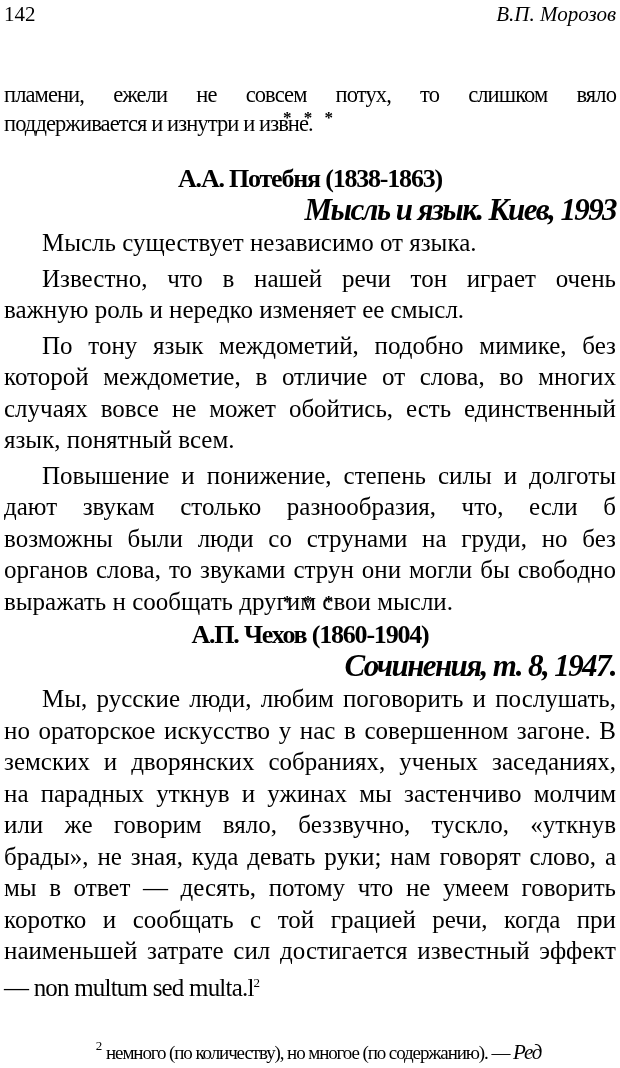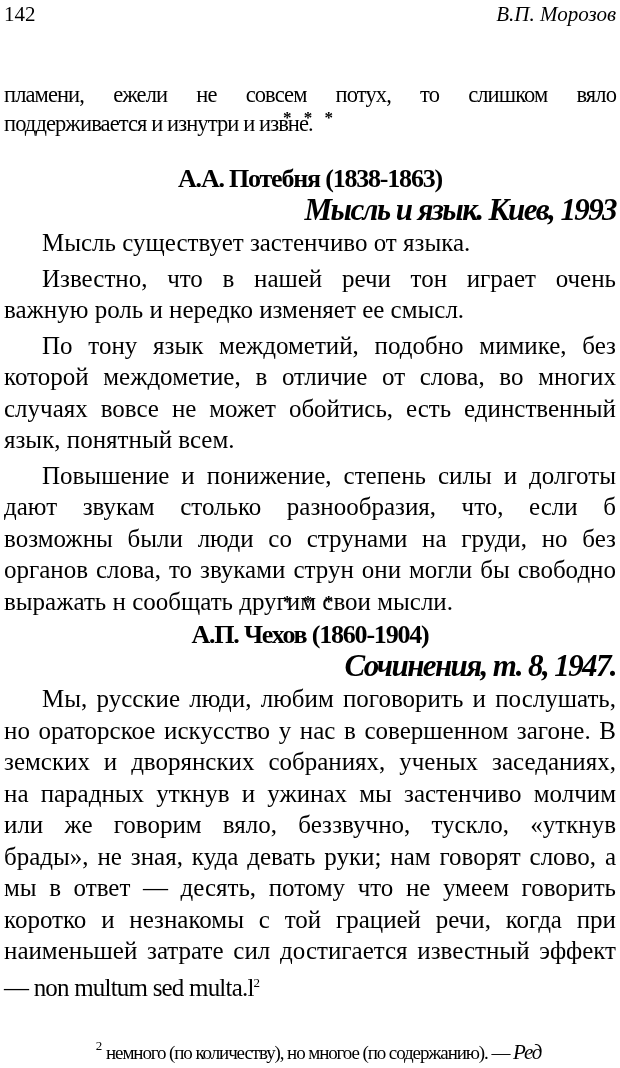--- a/index.html
+++ b/index.html
@@ -130,21 +130,21 @@
   <span class="ll">поддерживается и изнутри и извне.</span>
 </div>
 
 <div class="content stars" style="top:108px;">* * *</div>
 
 <div class="content" style="top:163px;">
   <div class="section-title">А.А. Потебня (1838-1863)</div>
   <div class="section-source">Мысль и язык. Киев, 1993</div>
 
   <p class="para" style="margin-top:2px;">
-    <span class="line first last">Мысль существует застенчиво от языка.</span>
+    <span class="line first last">Мысль существует независимо от языка.</span>
   </p>
   <div class="para-gap"></div>
   <p class="para">
     <span class="line first">Известно, что в нашей речи тон играет очень</span>
     <span class="line last">важную роль и нередко изменяет ее смысл.</span>
   </p>
   <div class="para-gap"></div>
   <p class="para">
     <span class="line first">По тону язык междометий, подобно мимике, без</span>
     <span class="line">которой междометие, в отличие от слова, во многих</span>
@@ -168,21 +168,21 @@
   <div class="section-source">Сочинения, т. 8, 1947.</div>
 
   <p class="para" style="margin-top:2px;">
     <span class="line first">Мы, русские люди, любим поговорить и послушать,</span>
     <span class="line">но ораторское искусство у нас в совершенном загоне. В</span>
     <span class="line">земских и дворянских собраниях, ученых заседаниях,</span>
     <span class="line">на парадных уткнув и ужинах мы застенчиво молчим</span>
     <span class="line">или же говорим вяло, беззвучно, тускло, «уткнув</span>
     <span class="line">брады», не зная, куда девать руки; нам говорят слово, а</span>
     <span class="line">мы в ответ — десять, потому что не умеем говорить</span>
-    <span class="line">коротко и незнакомы с той грацией речи, когда при</span>
+    <span class="line">коротко и сообщать с той грацией речи, когда при</span>
     <span class="line">наименьшей затрате сил достигается известный эффект</span>
     <span class="line last" style="letter-spacing:-0.8px;"><span>— non multum sed multa.l</span><span class="sup">2</span></span>
   </p>
 </div>
 
 <div class="footnote">
   <sup>2</sup>
   <span>немного (по количеству), но многое (по содержанию). —</span>
   <span class="ed">Ред</span>
 </div>

